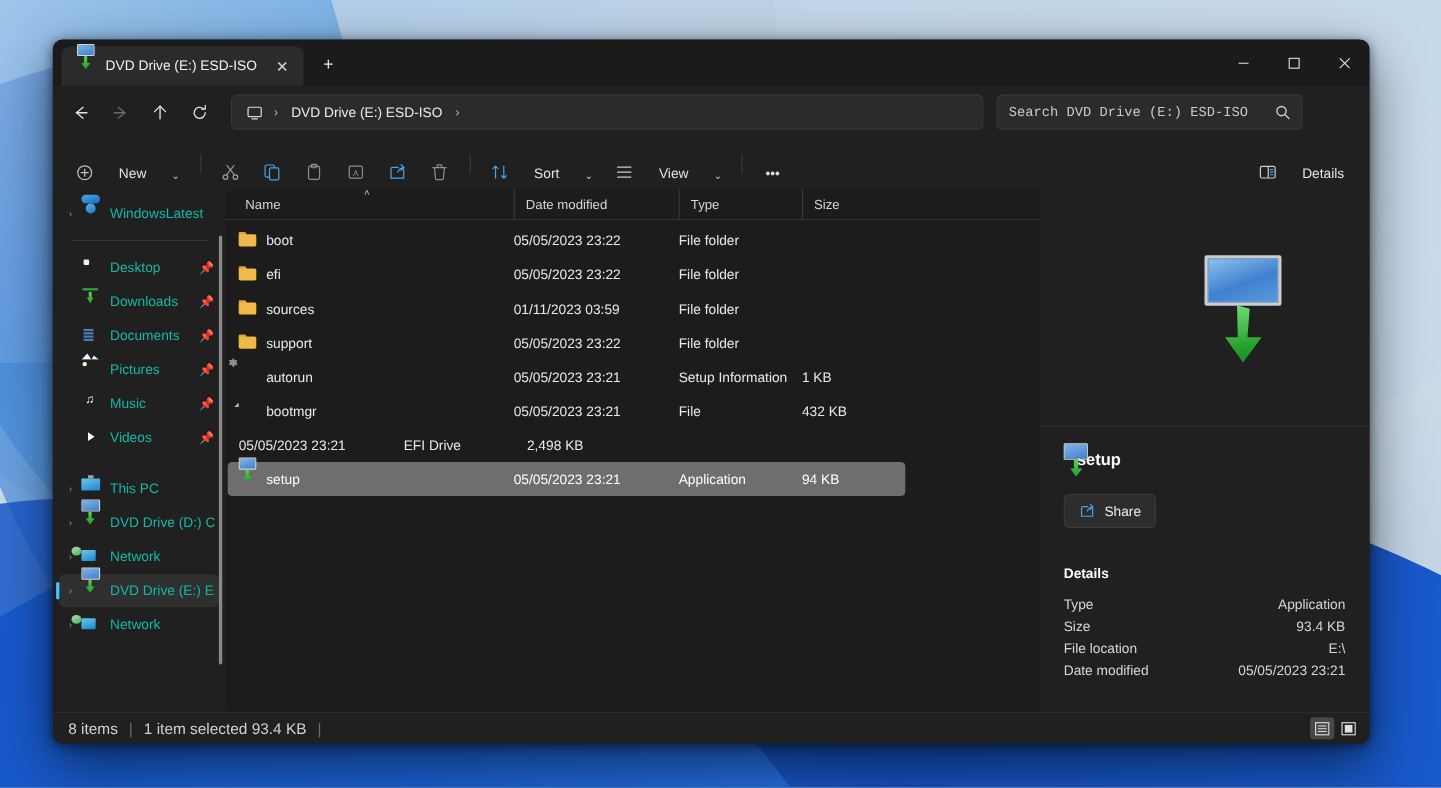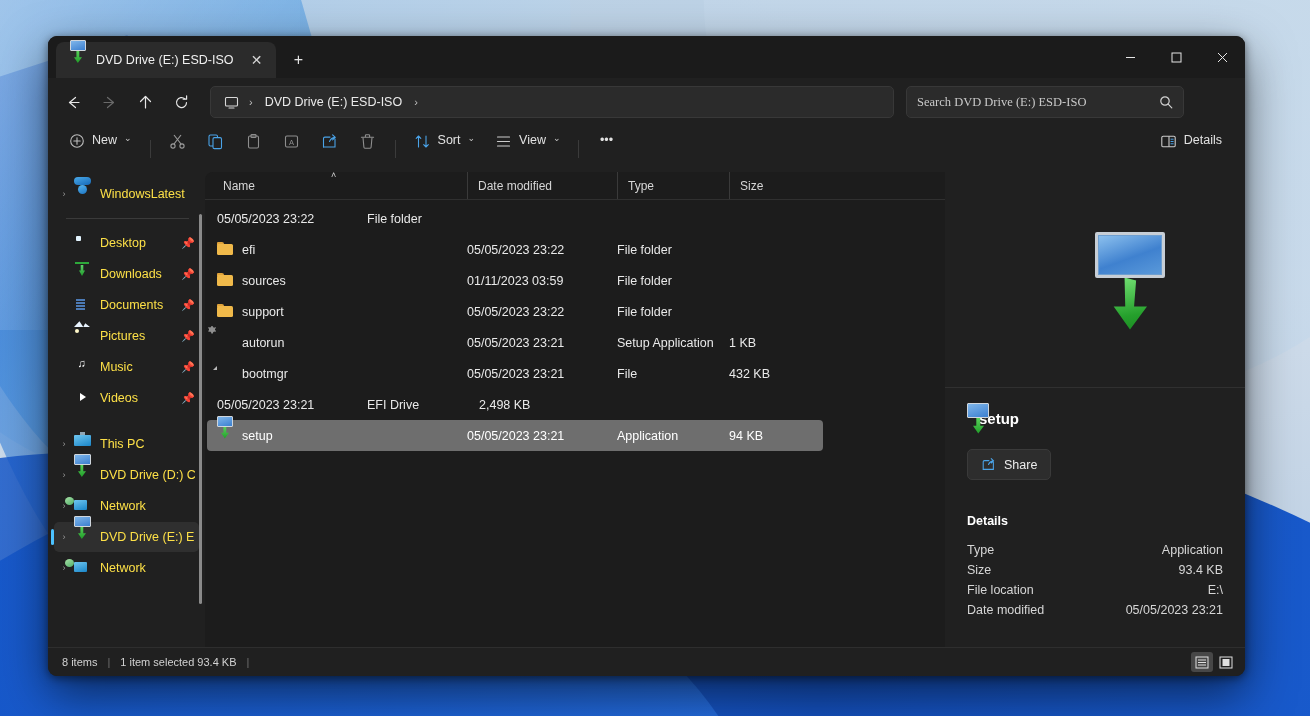--- a/index.html
+++ b/index.html
@@ -165,35 +165,35 @@
     width: 278px; height: 32px; margin-left: 10px;
     background: #2b2b2b;
     border: 1px solid #383838;
     border-radius: 5px;
     display: flex; align-items: center;
     padding: 0 10px;
   }
   .searchbox input {
     flex: 1; background: transparent; border: none; outline: none;
     color: #e8e8e8; font-size: 12.5px;
-    font-family: Liberation Serif, serif;
+    font-family: Liberation Mono, monospace;
   }
   .searchbox input::placeholder { color: #c9c9c9; }
 
   
   .commandbar {
     height: 46px; flex: 0 0 46px;
     background: #202020;
     display: flex; align-items: center;
     padding: 0 14px 0 12px;
     gap: 2px;
   }
   .cmd {
     height: 32px; border-radius: 5px;
-    display: flex; align-items: flex-start; gap: 7px;
+    display: flex; align-items: flex-end; gap: 23px;
     padding: 0 9px; color: #e2e2e2; font-size: 12.5px;
     white-space: nowrap;
   }
   .cmd.icononly { width: 36px; justify-content: center; padding: 0; }
   .cmd-sep { width: 1px; height: 18px; background: #3b3b3b; margin: 0 7px; }
   .chev { font-size: 9px; color: #c8c8c8; }
   .spacer { flex: 1; }
 
   
   .body { flex: 1; display: flex; min-height: 0; background: #202020; }
@@ -216,21 +216,21 @@
   .navitem.selected::before {
     content: ""; position: absolute; left: -3px; top: 7px;
     width: 3px; height: 16px; border-radius: 2px; background: #4cc2ff;
   }
   .nav-chev {
     width: 20px; flex: 0 0 20px; text-align: center;
     color: #9a9a9a; font-size: 9px;
   }
   .nav-ico { width: 18px; height: 18px; flex: 0 0 18px; margin-right: 8px; position: relative; }
   .nav-label {
-    font-size: 12.5px; color: #fde047; white-space: nowrap;
+    font-size: 12.5px; color: #14b8a6; white-space: nowrap;
     overflow: hidden; flex: 1;
   }
   .pin { color: #9b9b9b; font-size: 11px; flex: 0 0 14px; text-align: center; }
   .nav-divider { height: 1px; background: #3a3a3a; margin: 9px 16px 9px 18px; }
   .nav-gap { height: 14px; }
 
   .sb-track {
     position: absolute; right: 3px; top: 42px;
     width: 3px; height: 390px;
     background: #8a8a8a; border-radius: 2px;
@@ -314,21 +314,21 @@
   .dkey { color: #d6d6d6; }
   .dval { color: #d6d6d6; }
 
   
   .statusbar {
     height: 29px; flex: 0 0 29px;
     background: #202020;
     border-top: 1px solid #2e2e2e;
     display: flex; align-items: center;
     padding: 0 8px 0 14px;
-    font-size: 11px; color: #d2d2d2;
+    font-size: 14px; color: #d2d2d2;
     gap: 10px;
   }
   .st-sep { color: #6d6d6d; }
   .viewtoggles { margin-left: auto; display: flex; gap: 2px; }
   .vt {
     width: 22px; height: 20px; border-radius: 3px;
     display: flex; align-items: center; justify-content: center;
   }
   .vt.active { background: #474747; }
 
@@ -774,20 +774,24 @@
         <span class="sortmark">˄</span>
         <div class="col col-name">Name</div>
         <div class="col col-date">Date modified</div>
         <div class="col col-type">Type</div>
         <div class="col col-size">Size</div>
       </div>
 
       <div class="rows">
 
         <div class="row">
+          <span class="cell-name">
+            <span class="row-ico"><span class="ic-folder"></span></span>
+            <span>boot</span>
+          </span>
           <span class="cell-date">05/05/2023 23:22</span>
           <span class="cell-type">File folder</span>
           <span class="cell-size"></span>
         </div>
 
         <div class="row">
           <span class="cell-name">
             <span class="row-ico"><span class="ic-folder"></span></span>
             <span>efi</span>
           </span>
@@ -815,21 +819,21 @@
           <span class="cell-type">File folder</span>
           <span class="cell-size"></span>
         </div>
 
         <div class="row">
           <span class="cell-name">
             <span class="row-ico"><span class="ic-inf"></span></span>
             <span>autorun</span>
           </span>
           <span class="cell-date">05/05/2023 23:21</span>
-          <span class="cell-type">Setup Application</span>
+          <span class="cell-type">Setup Information</span>
           <span class="cell-size">1 KB</span>
         </div>
 
         <div class="row">
           <span class="cell-name">
             <span class="row-ico"><span class="ic-file"></span></span>
             <span>bootmgr</span>
           </span>
           <span class="cell-date">05/05/2023 23:21</span>
           <span class="cell-type">File</span>

